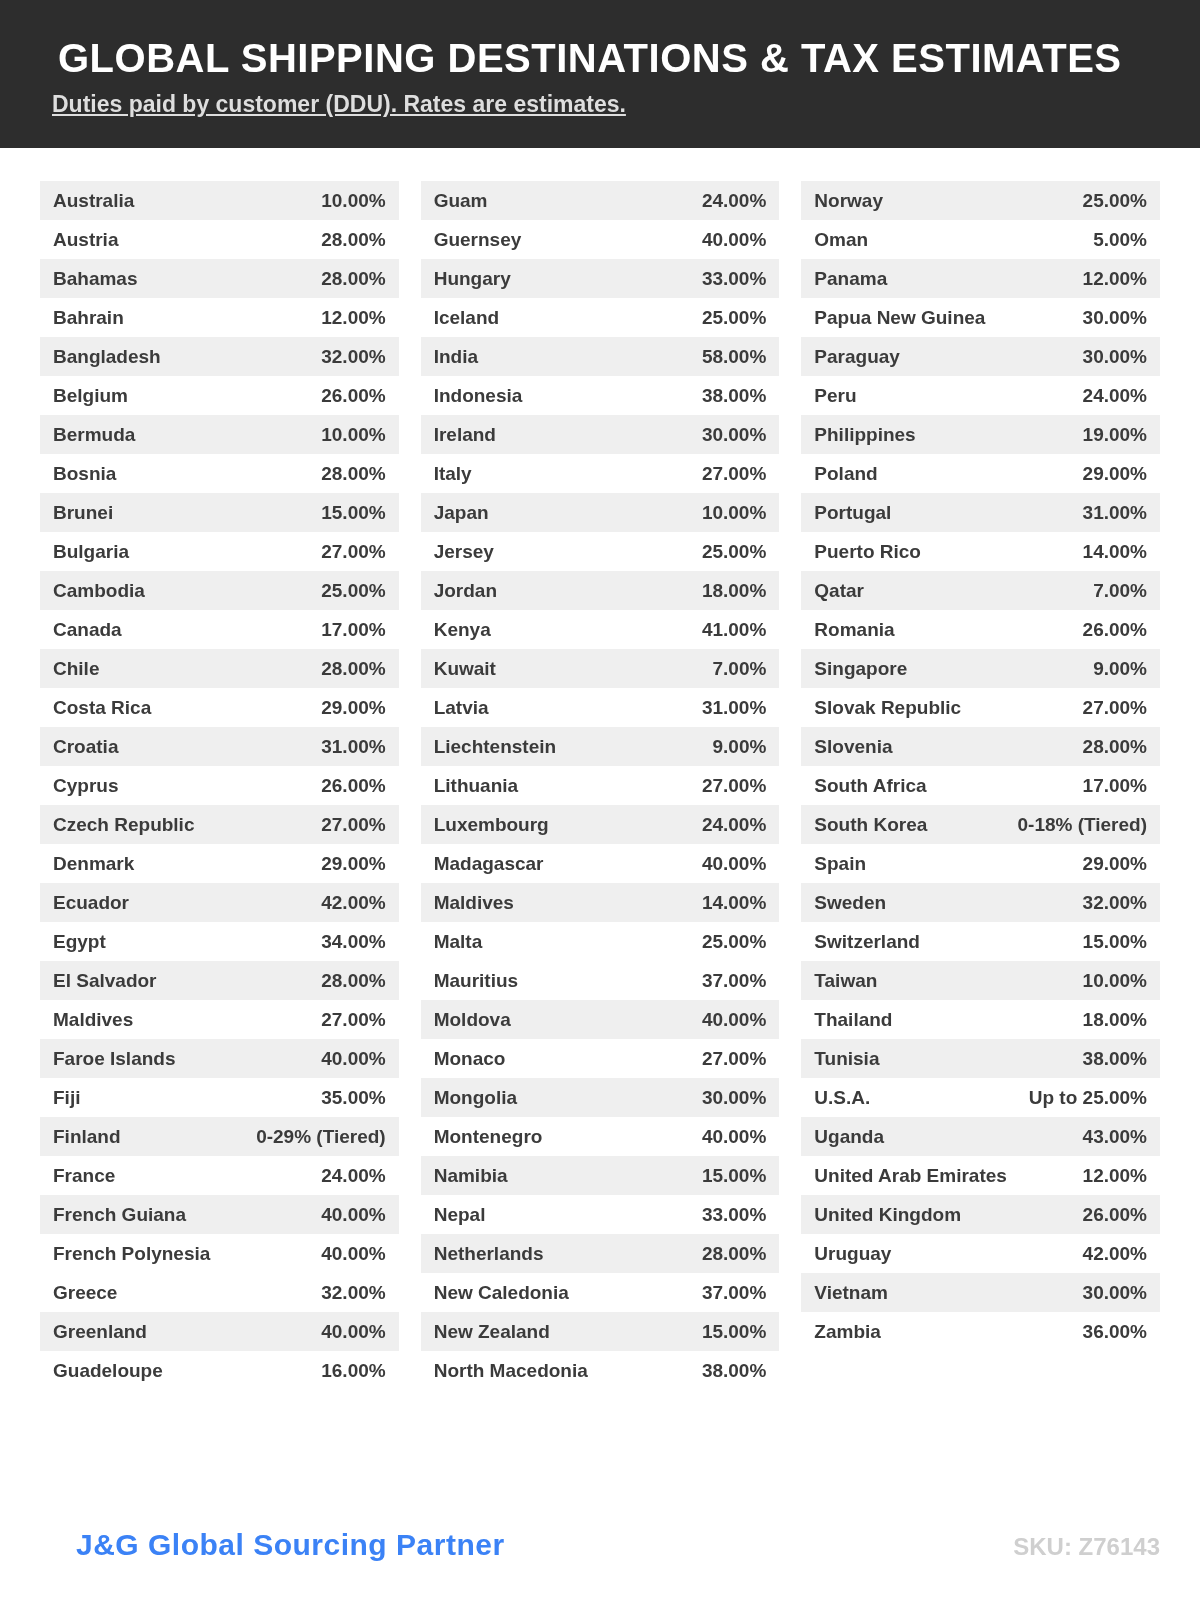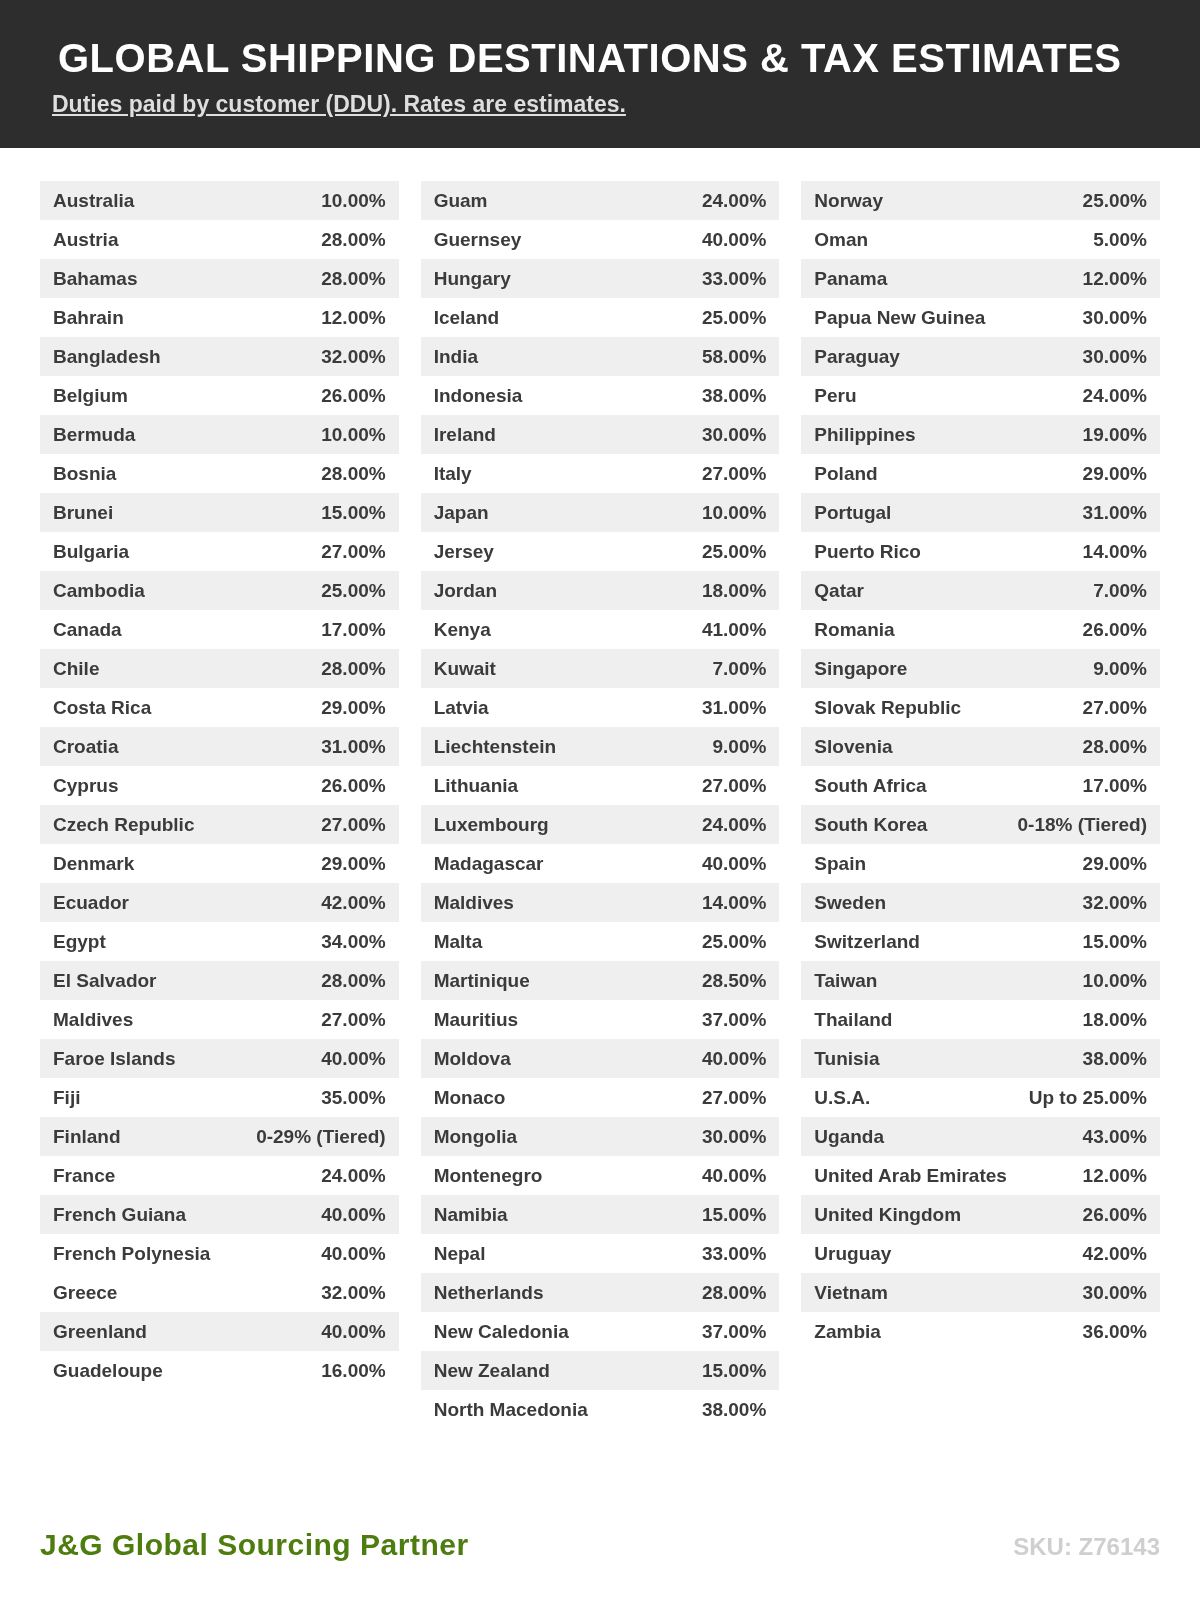--- a/index.html
+++ b/index.html
@@ -59,24 +59,25 @@
   .country { white-space: nowrap; }
   .rate { white-space: nowrap; margin-left: 10px; }
   footer {
     margin-top: auto;
     padding: 0 40px 38px 40px;
     display: flex;
     justify-content: space-between;
     align-items: baseline;
   }
   .brand {
-    color: #4d7c0f;
+    color: #3b82f6;
     font-size: 30px;
     font-weight: 700;
     letter-spacing: 0.5px;
+    margin-left: 36px;
   }
   .sku {
     color: #cfcfcf;
     font-size: 24px;
     font-weight: 700;
   }
 </style>
 </head>
 <body>
 
@@ -286,24 +287,20 @@
         <span class="rate">40.00%</span>
       </div>
       <div class="row alt">
         <span class="country">Maldives</span>
         <span class="rate">14.00%</span>
       </div>
       <div class="row">
         <span class="country">Malta</span>
         <span class="rate">25.00%</span>
       </div>
-      <div class="row alt">
-        <span class="country">Martinique</span>
-        <span class="rate">28.50%</span>
-      </div>
       <div class="row">
         <span class="country">Mauritius</span>
         <span class="rate">37.00%</span>
       </div>
       <div class="row alt">
         <span class="country">Moldova</span>
         <span class="rate">40.00%</span>
       </div>
       <div class="row">
         <span class="country">Monaco</span>

